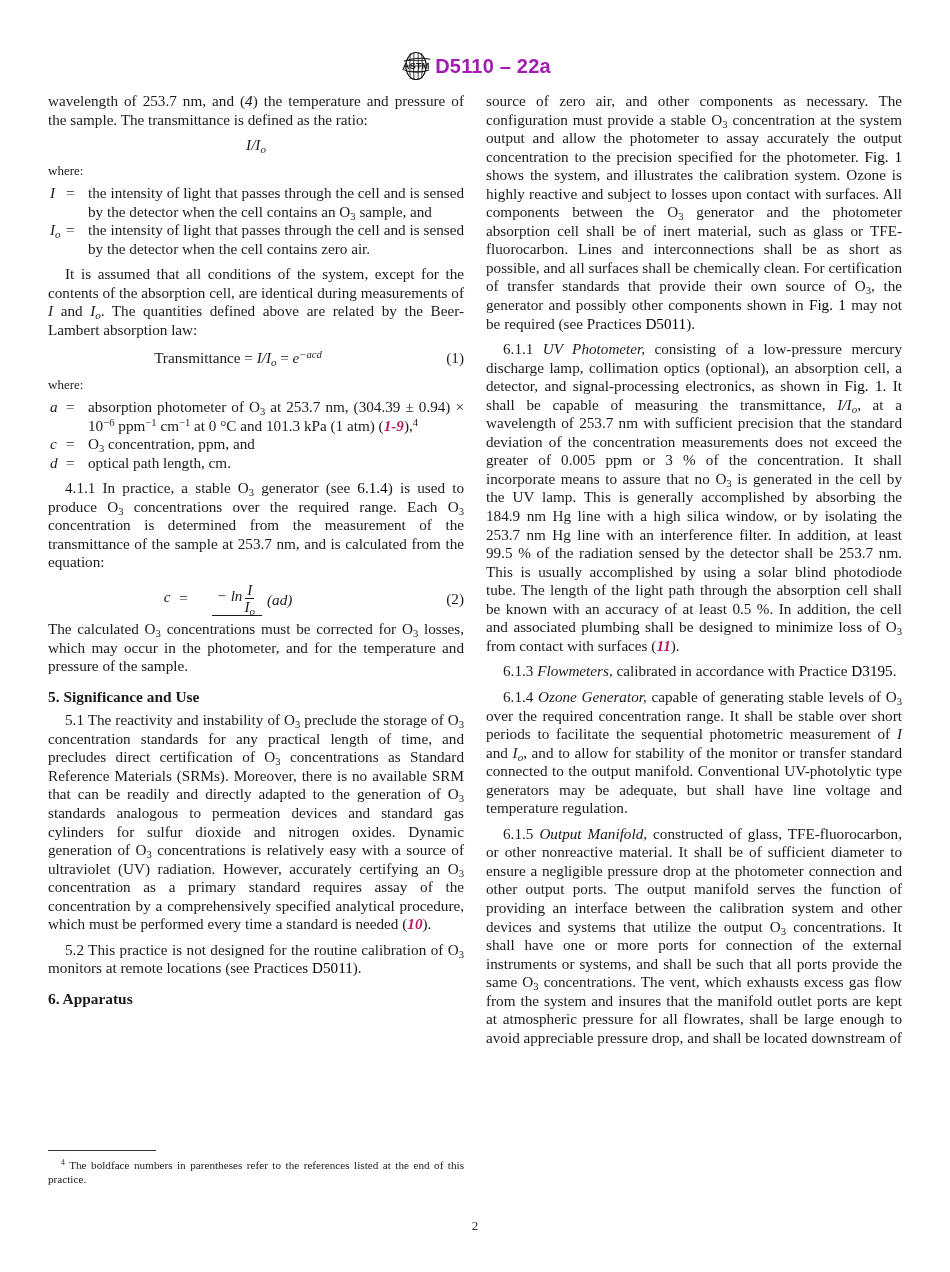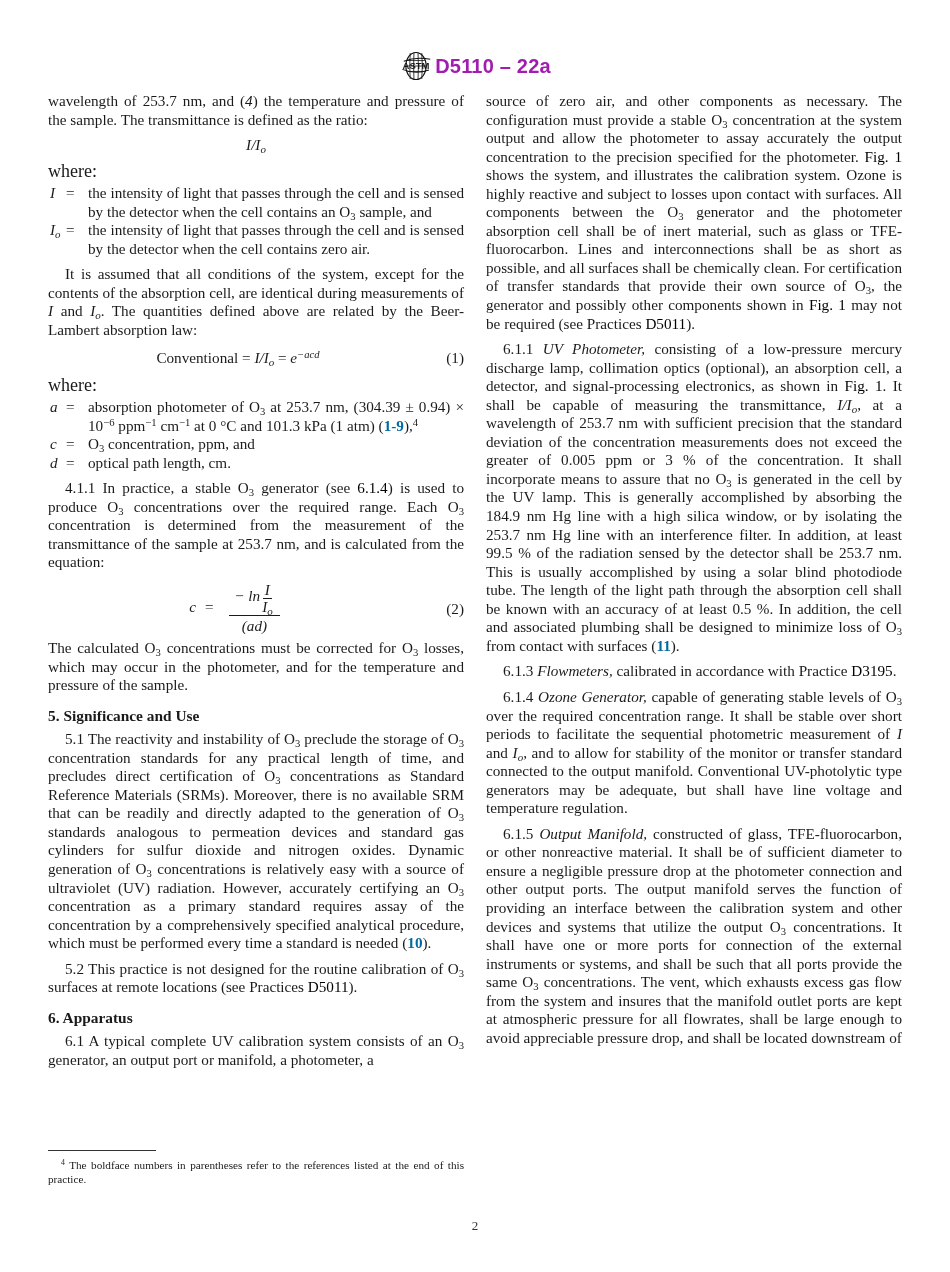--- a/index.html
+++ b/index.html
@@ -77,21 +77,21 @@
   p.noind { text-indent: 0; }
 
   .centered {
     text-align: center;
     margin: 7px 0 7px 0;
     font-size: 15.2px;
     line-height: 18.55px;
   }
   .where {
     margin: 7px 0 4px 0;
-    font-size: 18px;
+    font-size: 13px;
     line-height: 18.55px;
     text-align: left;
     font-family: Liberation Serif, serif;
   }
 
   
   .deflist {
     margin: 0 0 0 0;
     font-size: 15.2px;
     line-height: 18.55px;
@@ -129,24 +129,24 @@
     flex: 1 1 auto;
     text-align: center;
   }
   .eqnum {
     flex: 0 0 36px;
     text-align: right;
   }
 
   .frac {
     display: inline-flex;
-    flex-direction: column;
+    flex-direction: row;
     align-items: center;
     vertical-align: middle;
-    margin: 0 7px;
+    margin: 0 15px;
   }
   .frac .num {
     padding: 0 5px 1px 5px;
     border-bottom: 1.1px solid #1a1a1a;
     line-height: 1.18;
   }
   .frac .den {
     padding: 1px 5px 0 5px;
     line-height: 1.18;
   }
@@ -171,21 +171,21 @@
     font-weight: bold;
     font-size: 15.4px;
     line-height: 18.55px;
     margin: 12px 0 5px 0;
     text-align: left;
   }
 
   
   .it { font-style: italic; }
   .lnk { color: #000000; }
-  .lnkb { color: #0369a1; font-weight: bold; }
+  .lnkb { color: #be185d; font-weight: bold; font-style: italic; }
   sub { font-size: 0.70em; vertical-align: -0.28em; line-height: 0; }
   sup { font-size: 0.70em; vertical-align: 0.50em; line-height: 0; }
   .sub2 { font-size: 0.72em; vertical-align: -0.25em; line-height: 0; font-style: italic; }
 
   
   .footnote-wrap {
     position: absolute;
     left: 48px;
     top: 1150px;
     width: 416px;
@@ -256,21 +256,21 @@
         <div class="defrow">
           <div class="defsym"><span>I</span><span class="sub2">o</span></div>
           <div class="defeq">=</div>
           <div class="defbody">the intensity of light that passes through the cell and is sensed by the detector when the cell contains zero air.</div>
         </div>
       </div>
 
       <p class="ind" style="margin-top:7px;"><span>It is assumed that all conditions of the system, except for the contents of the absorption cell, are identical during measurements of </span><span class="it">I</span><span> and </span><span class="it">I</span><span class="sub2">o</span><span>. The quantities defined above are related by the Beer-Lambert absorption law:</span></p>
 
       <div class="eqrow">
-        <div class="eqbody"><span>Conventional = </span><span class="it">I/I</span><span class="sub2">o</span><span> = </span><span class="it">e</span><sup class="it">−acd</sup></div>
+        <div class="eqbody"><span>Transmittance = </span><span class="it">I/I</span><span class="sub2">o</span><span> = </span><span class="it">e</span><sup class="it">−acd</sup></div>
         <div class="eqnum">(1)</div>
       </div>
 
       <div class="where">where:</div>
 
       <div class="deflist">
         <div class="defrow">
           <div class="defsym">a</div>
           <div class="defeq">=</div>
           <div class="defbody"><span>absorption photometer of O</span><sub>3</sub><span> at 253.7 nm, (304.39 ± 0.94) × 10</span><sup>−6</sup><span> ppm</span><sup>−1</sup><span> cm</span><sup>−1</sup><span> at 0 °C and 101.3 kPa (1 atm) (</span><span class="lnkb">1-9</span><span>),</span><sup>4</sup></div>
@@ -303,25 +303,24 @@
         </div>
         <div class="eqnum">(2)</div>
       </div>
 
       <p class="noind"><span>The calculated O</span><sub>3</sub><span> concentrations must be corrected for O</span><sub>3</sub><span> losses, which may occur in the photometer, and for the temperature and pressure of the sample.</span></p>
 
       <h2 class="sec">5.  Significance and Use</h2>
 
       <p class="ind"><span>5.1  The reactivity and instability of O</span><sub>3</sub><span> preclude the storage of O</span><sub>3</sub><span> concentration standards for any practical length of time, and precludes direct certification of O</span><sub>3</sub><span> concentrations as Standard Reference Materials (SRMs). Moreover, there is no available SRM that can be readily and directly adapted to the generation of O</span><sub>3</sub><span> standards analogous to permeation devices and standard gas cylinders for sulfur dioxide and nitrogen oxides. Dynamic generation of O</span><sub>3</sub><span> concentrations is relatively easy with a source of ultraviolet (UV) radiation. However, accurately certifying an O</span><sub>3</sub><span> concentration as a primary standard requires assay of the concentration by a comprehensively specified analytical procedure, which must be performed every time a standard is needed (</span><span class="lnkb">10</span><span>).</span></p>
 
-      <p class="ind" style="margin-top:7px;"><span>5.2  This practice is not designed for the routine calibration of O</span><sub>3</sub><span> surfaces at remote locations (see Practices </span><span class="lnk">D5011</span><span>).</span></p>
+      <p class="ind" style="margin-top:7px;"><span>5.2  This practice is not designed for the routine calibration of O</span><sub>3</sub><span> monitors at remote locations (see Practices </span><span class="lnk">D5011</span><span>).</span></p>
 
       <h2 class="sec">6.  Apparatus</h2>
 
-      <p class="ind"><span>6.1  A typical complete UV calibration system consists of an O</span><sub>3</sub><span> generator, an output port or manifold, a photometer, a</span></p>
 
     </div>
 
     <div class="col">
 
       <p class="noind"><span>source of zero air, and other components as necessary. The configuration must provide a stable O</span><sub>3</sub><span> concentration at the system output and allow the photometer to assay accurately the output concentration to the precision specified for the photometer. </span><span class="lnk">Fig. 1</span><span> shows the system, and illustrates the calibration system. Ozone is highly reactive and subject to losses upon contact with surfaces. All components between the O</span><sub>3</sub><span> generator and the photometer absorption cell shall be of inert material, such as glass or TFE-fluorocarbon. Lines and interconnections shall be as short as possible, and all surfaces shall be chemically clean. For certification of transfer standards that provide their own source of O</span><sub>3</sub><span>, the generator and possibly other components shown in </span><span class="lnk">Fig. 1</span><span> may not be required (see Practices </span><span class="lnk">D5011</span><span>).</span></p>
 
       <p class="ind" style="margin-top:7px;"><span>6.1.1  </span><span class="it">UV Photometer,</span><span> consisting of a low-pressure mercury discharge lamp, collimation optics (optional), an absorption cell, a detector, and signal-processing electronics, as shown in </span><span class="lnk">Fig. 1</span><span>. It shall be capable of measuring the transmittance, </span><span class="it">I/I</span><span class="sub2">o</span><span>, at a wavelength of 253.7 nm with sufficient precision that the standard deviation of the concentration measurements does not exceed the greater of 0.005 ppm or 3 % of the concentration. It shall incorporate means to assure that no O</span><sub>3</sub><span> is generated in the cell by the UV lamp. This is generally accomplished by absorbing the 184.9 nm Hg line with a high silica window, or by isolating the 253.7 nm Hg line with an interference filter. In addition, at least 99.5 % of the radiation sensed by the detector shall be 253.7 nm. This is usually accomplished by using a solar blind photodiode tube. The length of the light path through the absorption cell shall be known with an accuracy of at least 0.5 %. In addition, the cell and associated plumbing shall be designed to minimize loss of O</span><sub>3</sub><span> from contact with surfaces (</span><span class="lnkb">11</span><span>).</span></p>
 
 

